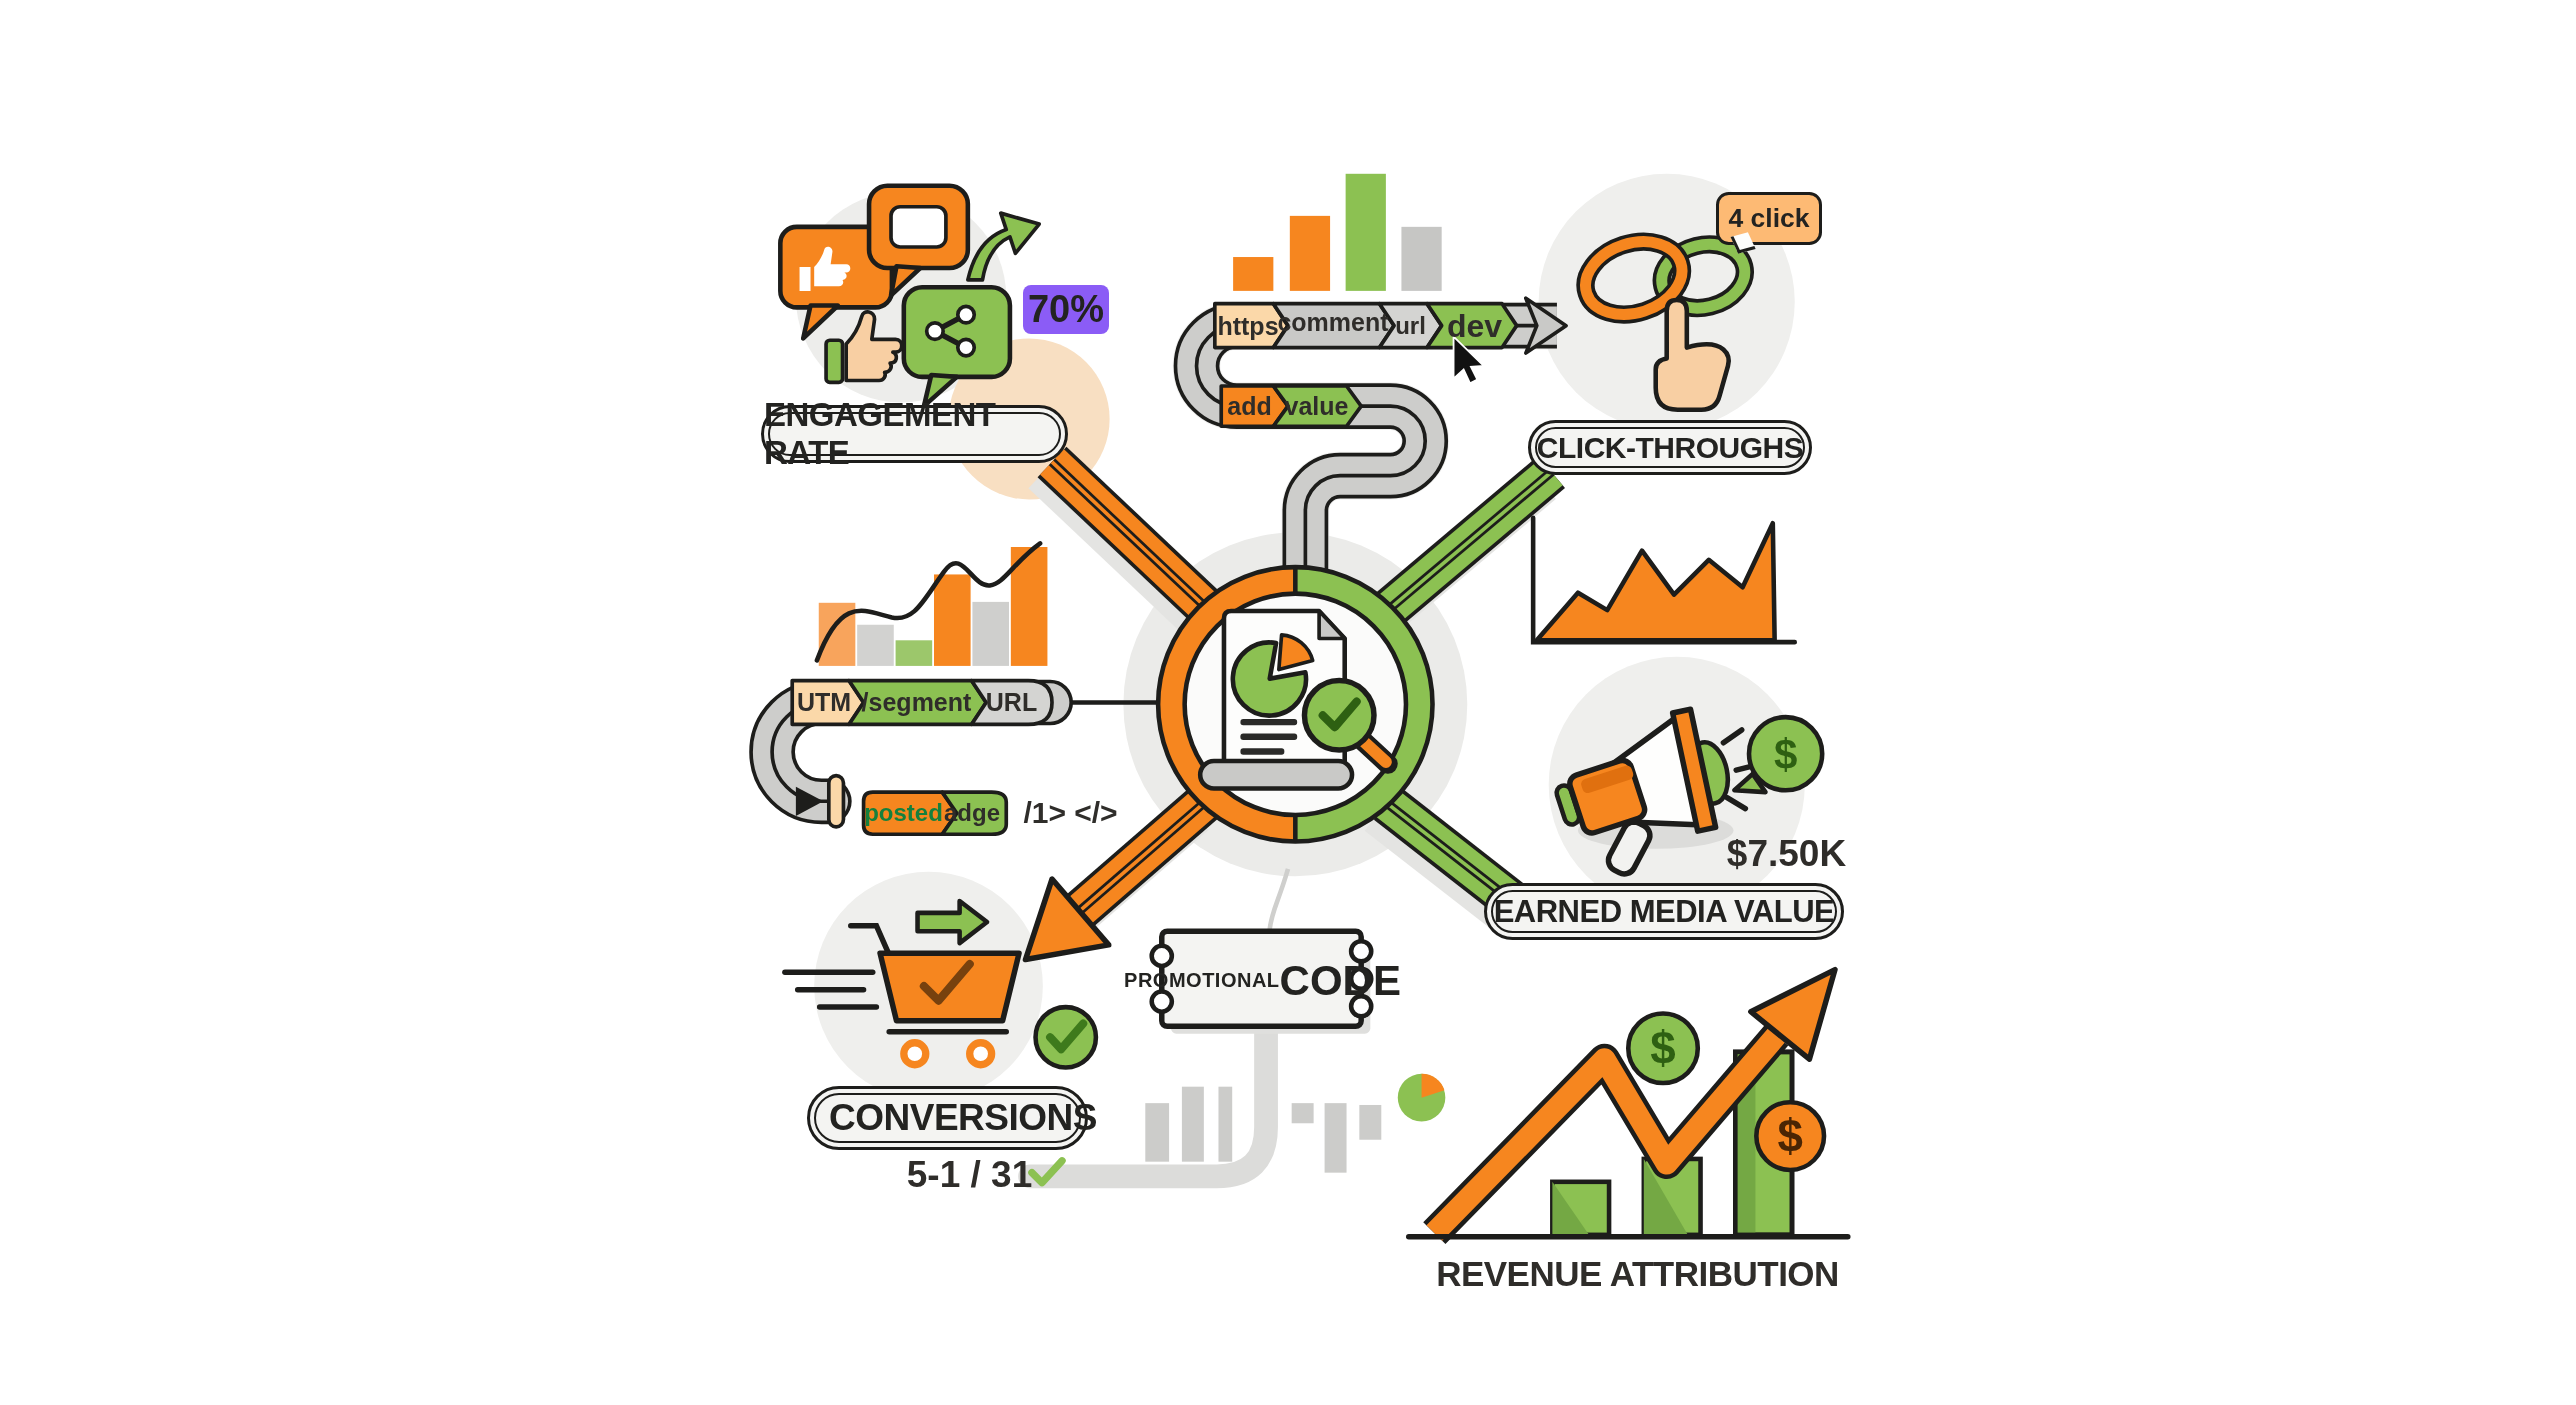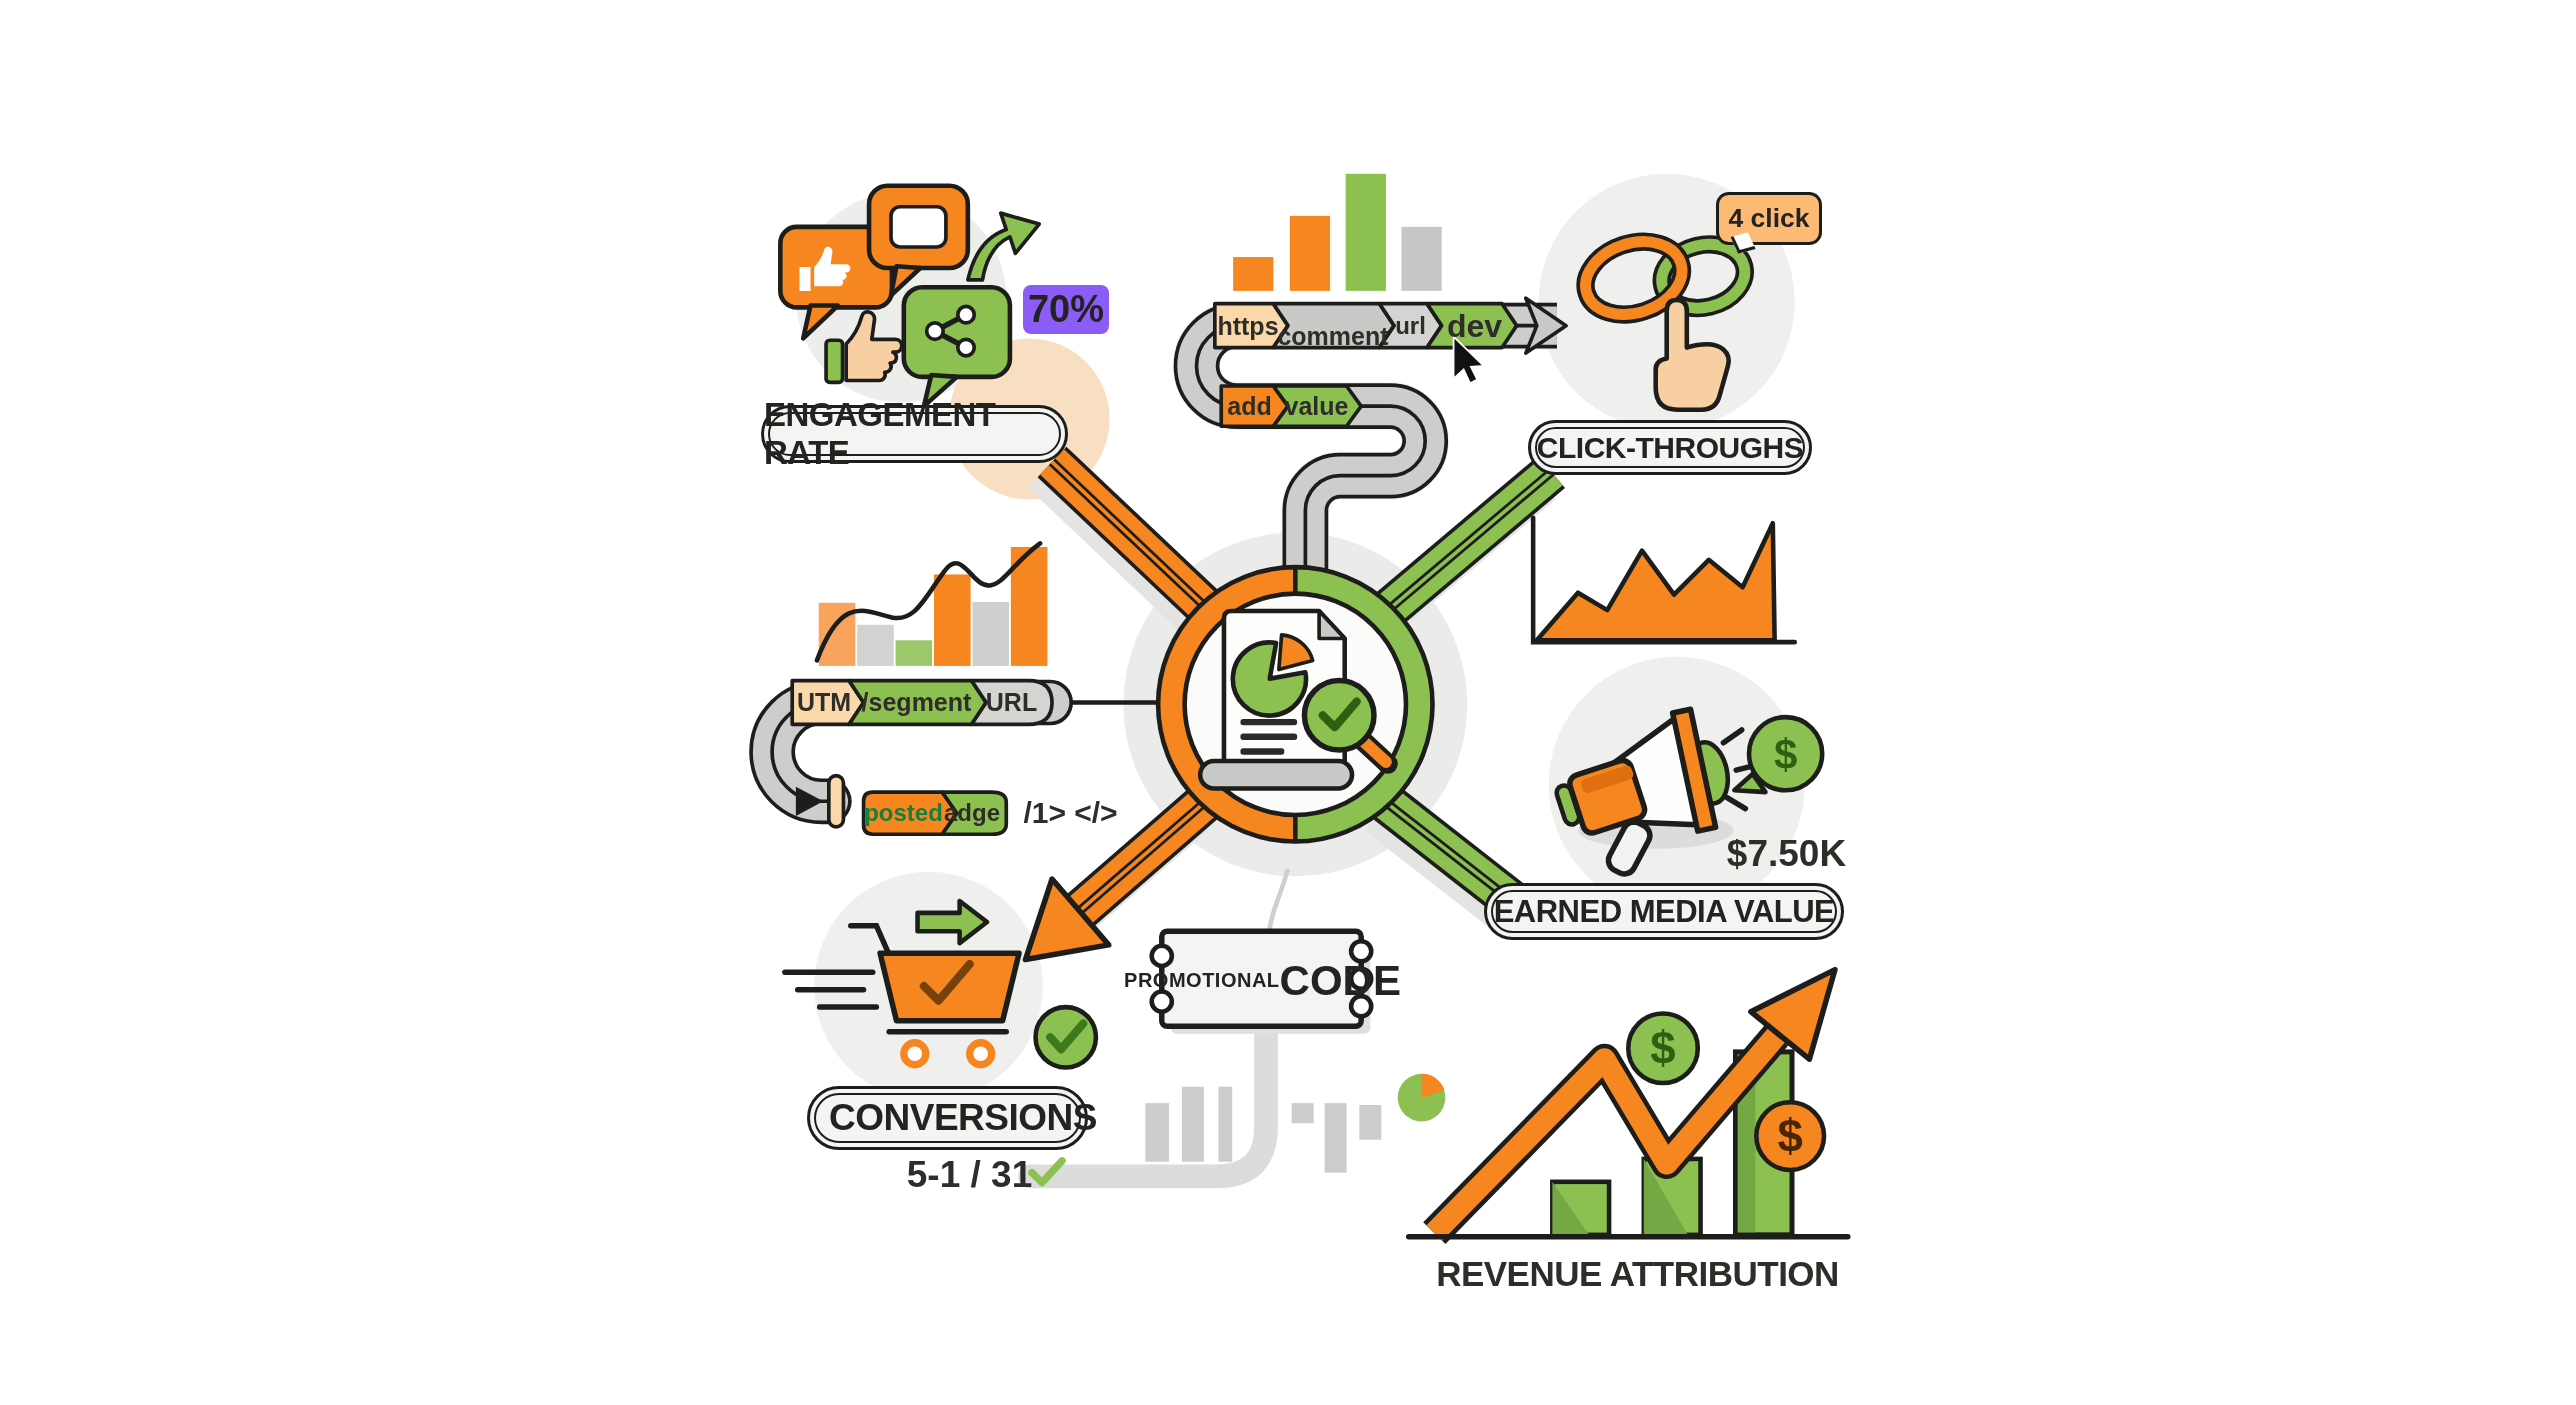--- a/index.html
+++ b/index.html
@@ -318,21 +318,21 @@
 <div class="lbl" style="left:1727px;top:834px;width:119px;height:40px;font-size:37px;">$7.50K</div>
 <div class="lbl" style="left:878px;top:1154px;width:183px;height:42px;font-size:37px;">5-1 / 31</div>
 <div class="lbl" style="left:1441px;top:1253px;width:393px;height:42px;font-size:35px;letter-spacing:-0.5px;">REVENUE ATTRIBUTION</div>
 
 <div class="ticket-text" style="left:1180px;top:942px;width:165px;height:77px;">
   <span style="font-size:20px;letter-spacing:0.5px;">PROMOTIONAL</span>
   <span style="font-size:42px;line-height:1.0;">CODE</span>
 </div>
 
 <div class="lbl" style="left:1215px;top:306px;width:66px;height:40px;font-size:25px;">https</div>
-<div class="lbl" style="left:1279px;top:316px;width:108px;height:40px;font-size:25px;">comment</div>
+<div class="lbl" style="left:1279px;top:302px;width:108px;height:40px;font-size:25px;">comment</div>
 <div class="lbl" style="left:1385px;top:306px;width:51px;height:40px;font-size:24px;">url</div>
 <div class="lbl" style="left:1438px;top:306px;width:73px;height:40px;font-size:32px;">dev</div>
 <div class="lbl" style="left:1221px;top:388px;width:57px;height:37px;font-size:25px;">add</div>
 <div class="lbl" style="left:1277px;top:388px;width:79px;height:37px;font-size:25px;">value</div>
 
 <div class="lbl" style="left:792px;top:682px;width:64px;height:40px;font-size:25px;">UTM</div>
 <div class="lbl" style="left:856px;top:682px;width:121px;height:40px;font-size:25px;">/segment</div>
 <div class="lbl" style="left:975px;top:682px;width:73px;height:40px;font-size:25px;">URL</div>
 <div class="lbl" style="left:864px;top:794px;width:79px;height:38px;font-size:24px;color:#15803d;">posted</div>
 <div class="lbl" style="left:942px;top:794px;width:60px;height:38px;font-size:24px;">adge</div>

